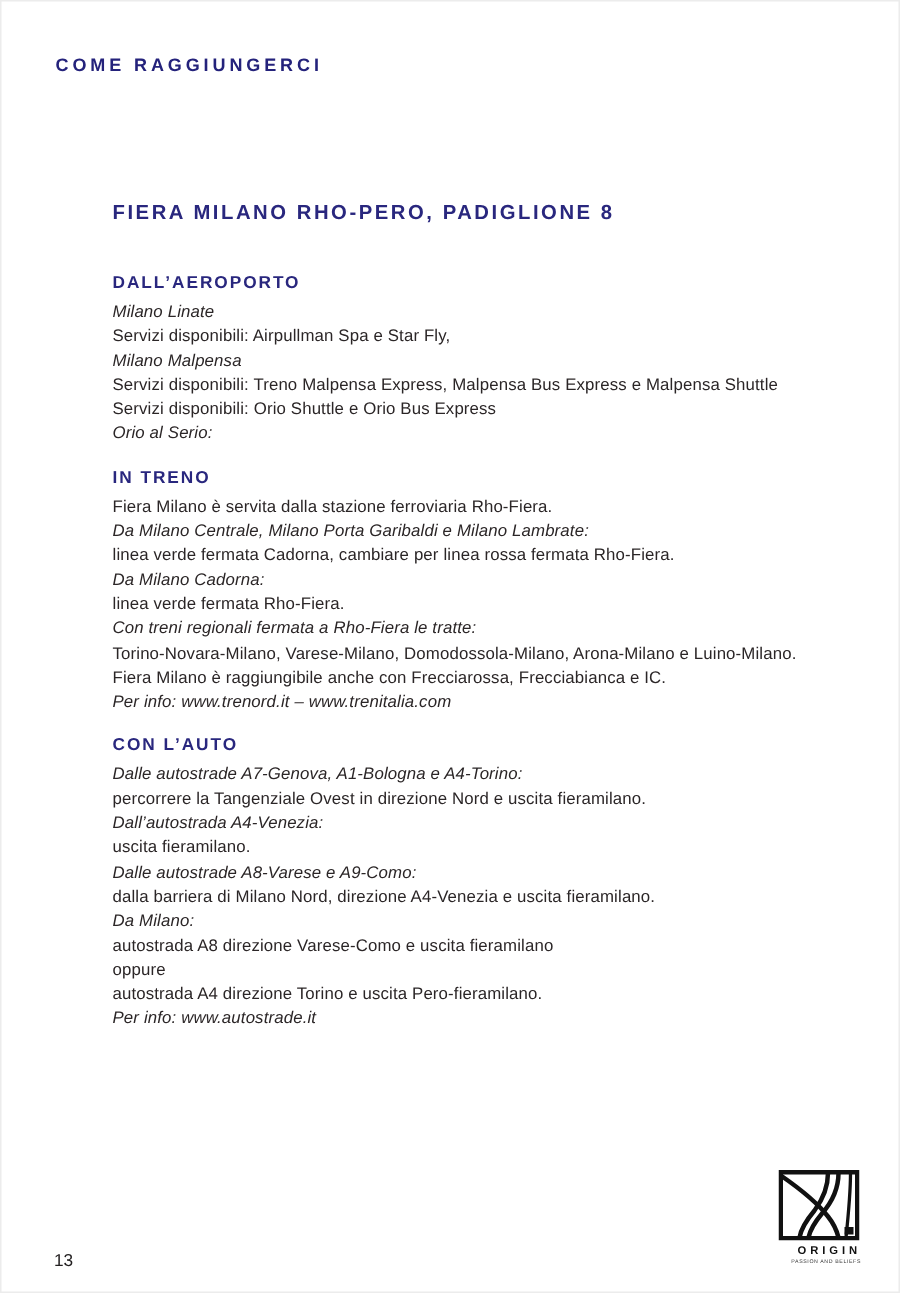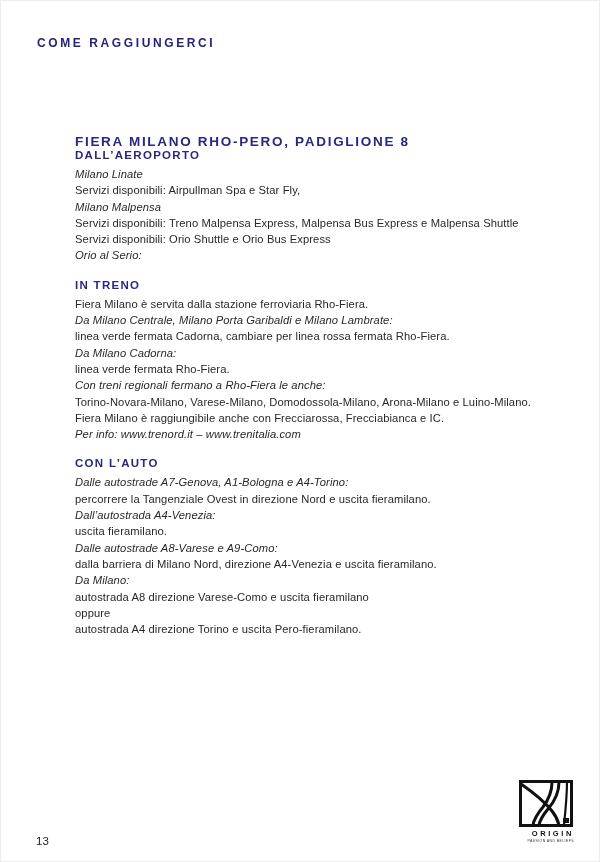--- a/index.html
+++ b/index.html
@@ -28,20 +28,21 @@
     left: 75px;
     top: 134px;
     width: 500px;
   }
   .subtitle {
     font-size: 13.5px;
     font-weight: bold;
     letter-spacing: 1.7px;
     color: #29277e;
     white-space: nowrap;
+    margin-bottom: 34px;
   }
   .section { margin-bottom: 15px; }
   .sec-h {
     font-size: 11.5px;
     font-weight: bold;
     letter-spacing: 1.3px;
     color: #29277e;
     margin-bottom: 5px;
     white-space: nowrap;
   }
@@ -106,39 +107,40 @@
       <p class="line italic">Orio al Serio:</p>
     </section>
 
     <section class="section">
       <h3 class="sec-h">IN TRENO</h3>
       <p class="line regular">Fiera Milano è servita dalla stazione ferroviaria Rho-Fiera.</p>
       <p class="line italic">Da Milano Centrale, Milano Porta Garibaldi e Milano Lambrate:</p>
       <p class="line regular">linea verde fermata Cadorna, cambiare per linea rossa fermata Rho-Fiera.</p>
       <p class="line italic">Da Milano Cadorna:</p>
       <p class="line regular">linea verde fermata Rho-Fiera.</p>
-      <p class="line italic">Con treni regionali fermano a Rho-Fiera  le anche:</p>
+      <p class="line italic">Con treni regionali fermata a Rho-Fiera  le tratte:</p>
       <p class="line regular">Torino-Novara-Milano, Varese-Milano, Domodossola-Milano, Arona-Milano e Luino-Milano.</p>
       <p class="line regular">Fiera Milano è raggiungibile anche con Frecciarossa, Frecciabianca e IC.</p>
       <p class="line italic">Per info: www.trenord.it – www.trenitalia.com</p>
     </section>
 
 
     <section class="section">
       <h3 class="sec-h">CON L’AUTO</h3>
       <p class="line italic">Dalle autostrade A7-Genova, A1-Bologna e A4-Torino:</p>
       <p class="line regular">percorrere la Tangenziale Ovest in direzione Nord e uscita fieramilano.</p>
       <p class="line italic">Dall’autostrada A4-Venezia:</p>
       <p class="line regular">uscita fieramilano.</p>
       <p class="line italic">Dalle autostrade A8-Varese e A9-Como:</p>
       <p class="line regular">dalla barriera di Milano Nord, direzione A4-Venezia e uscita fieramilano.</p>
       <p class="line italic">Da Milano:</p>
       <p class="line regular">autostrada A8 direzione Varese-Como e uscita fieramilano</p>
       <p class="line regular">oppure</p>
       <p class="line regular">autostrada A4 direzione Torino e uscita Pero-fieramilano.</p>
+      <p class="line italic">Per info: www.autostrade.it</p>
     </section>
   </div>
 
   <div class="page-number">13</div>
 
   <div class="logo">
     <svg width="54" height="47" viewBox="0 0 54 47" xmlns="http://www.w3.org/2000/svg">
       <rect x="1.5" y="1.5" width="51" height="44" fill="#ffffff" stroke="#111111" stroke-width="3"></rect>
       <path d="M2 4 C 15 13, 26 22, 33 31 C 37 36, 39 41, 40 45" fill="none" stroke="#111111" stroke-width="3"></path>
       <path d="M33 2 C 33 11, 30 19, 24 27 C 19 33, 15 39, 14 45" fill="none" stroke="#111111" stroke-width="3"></path>

